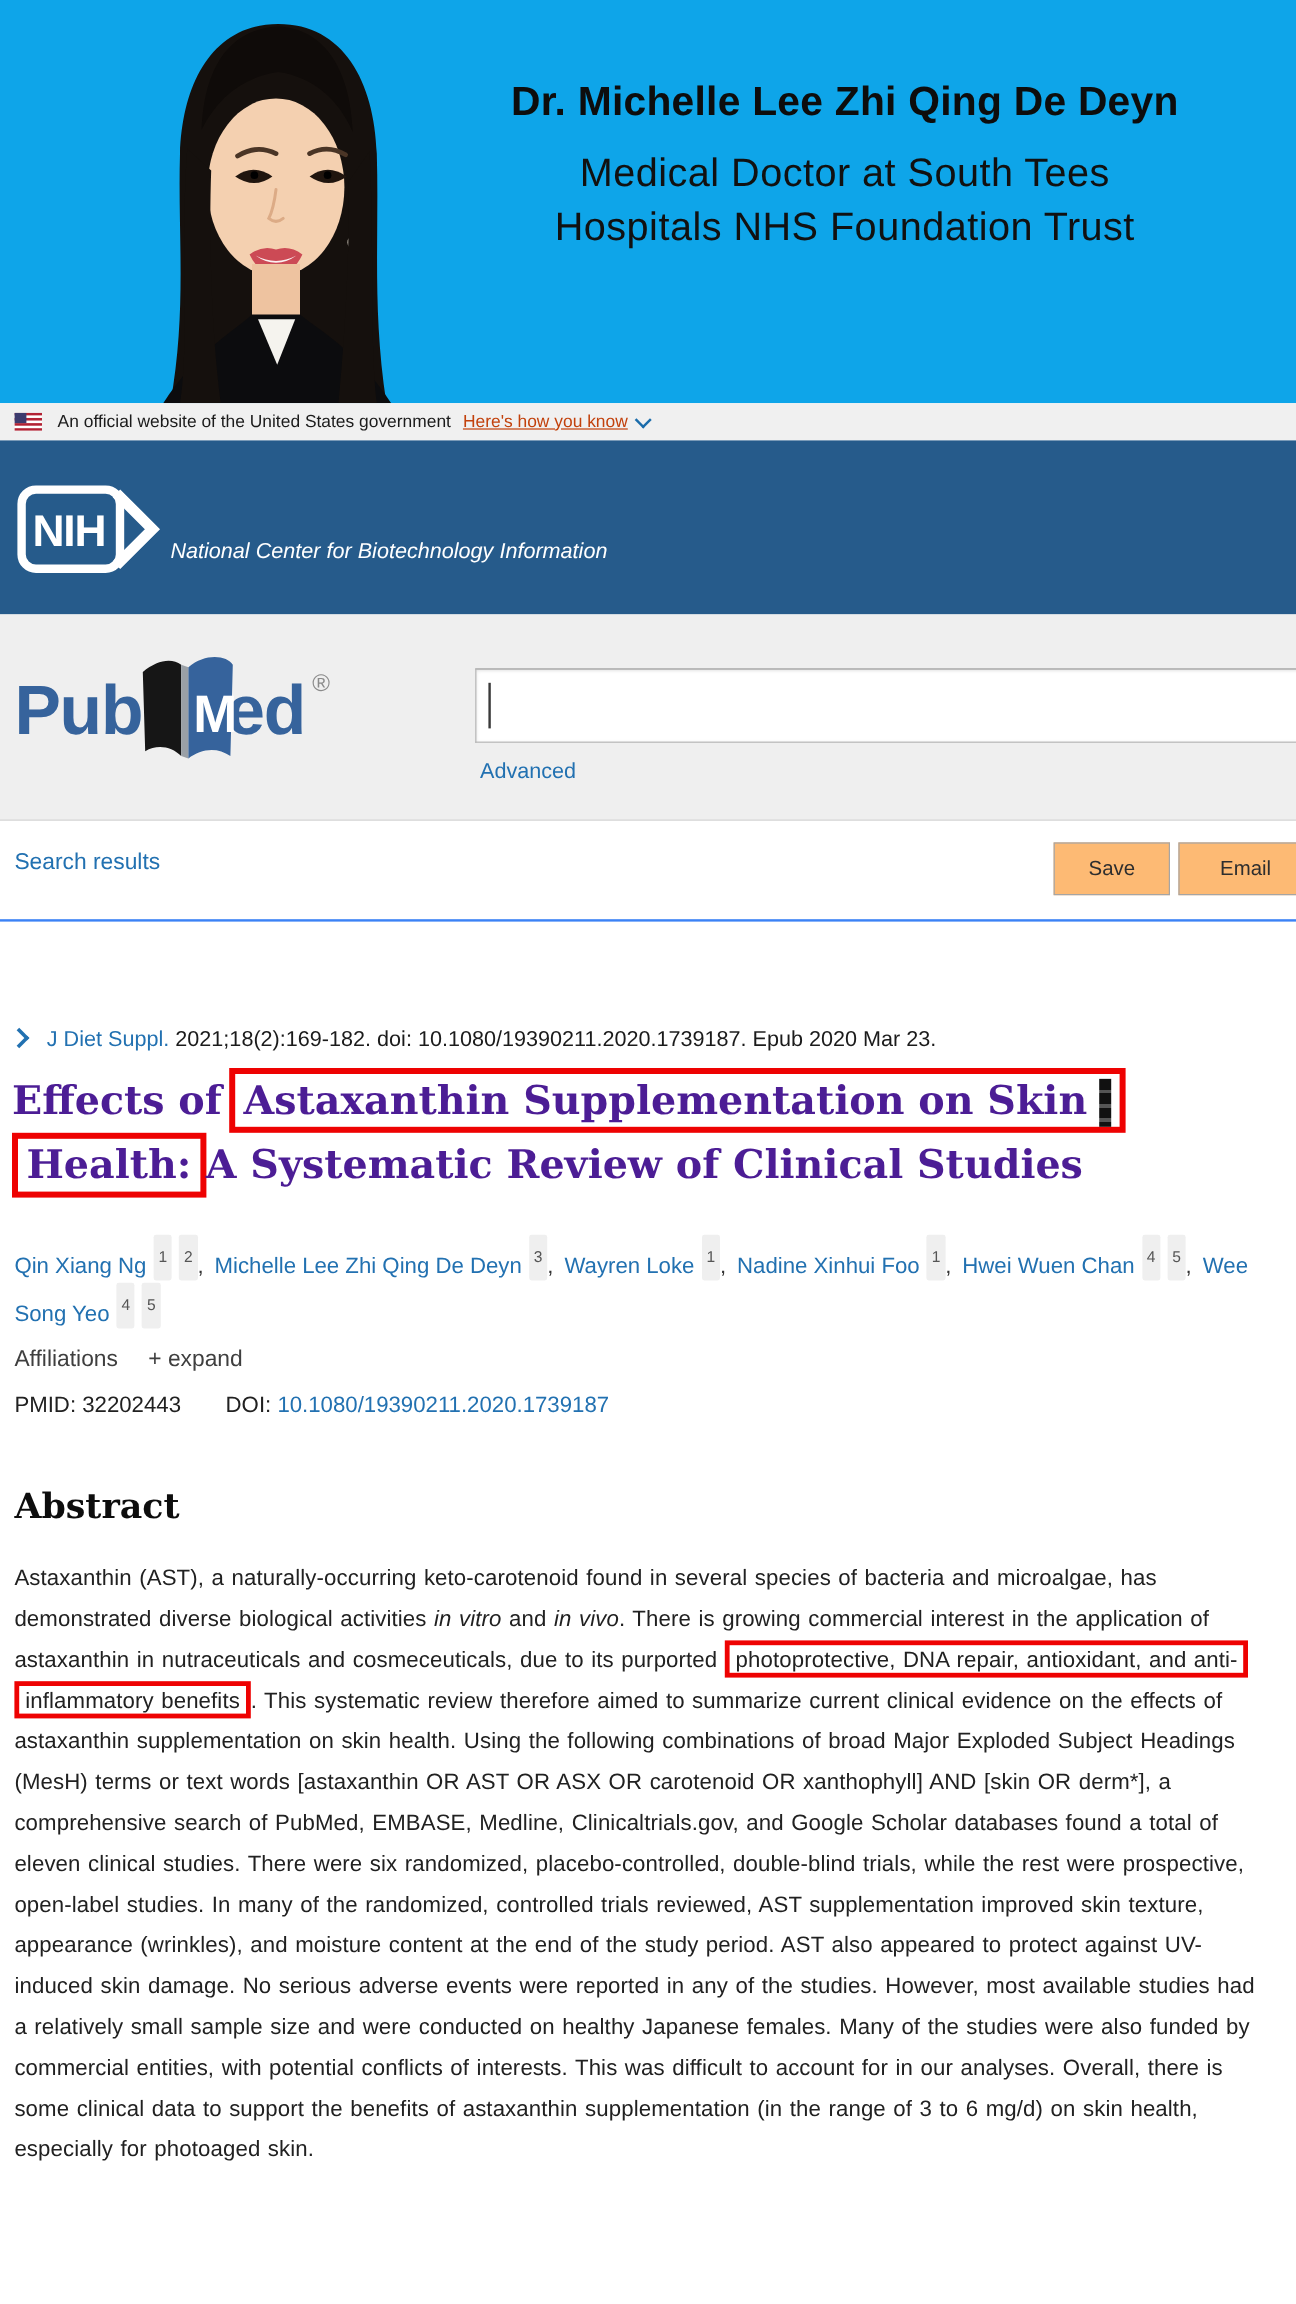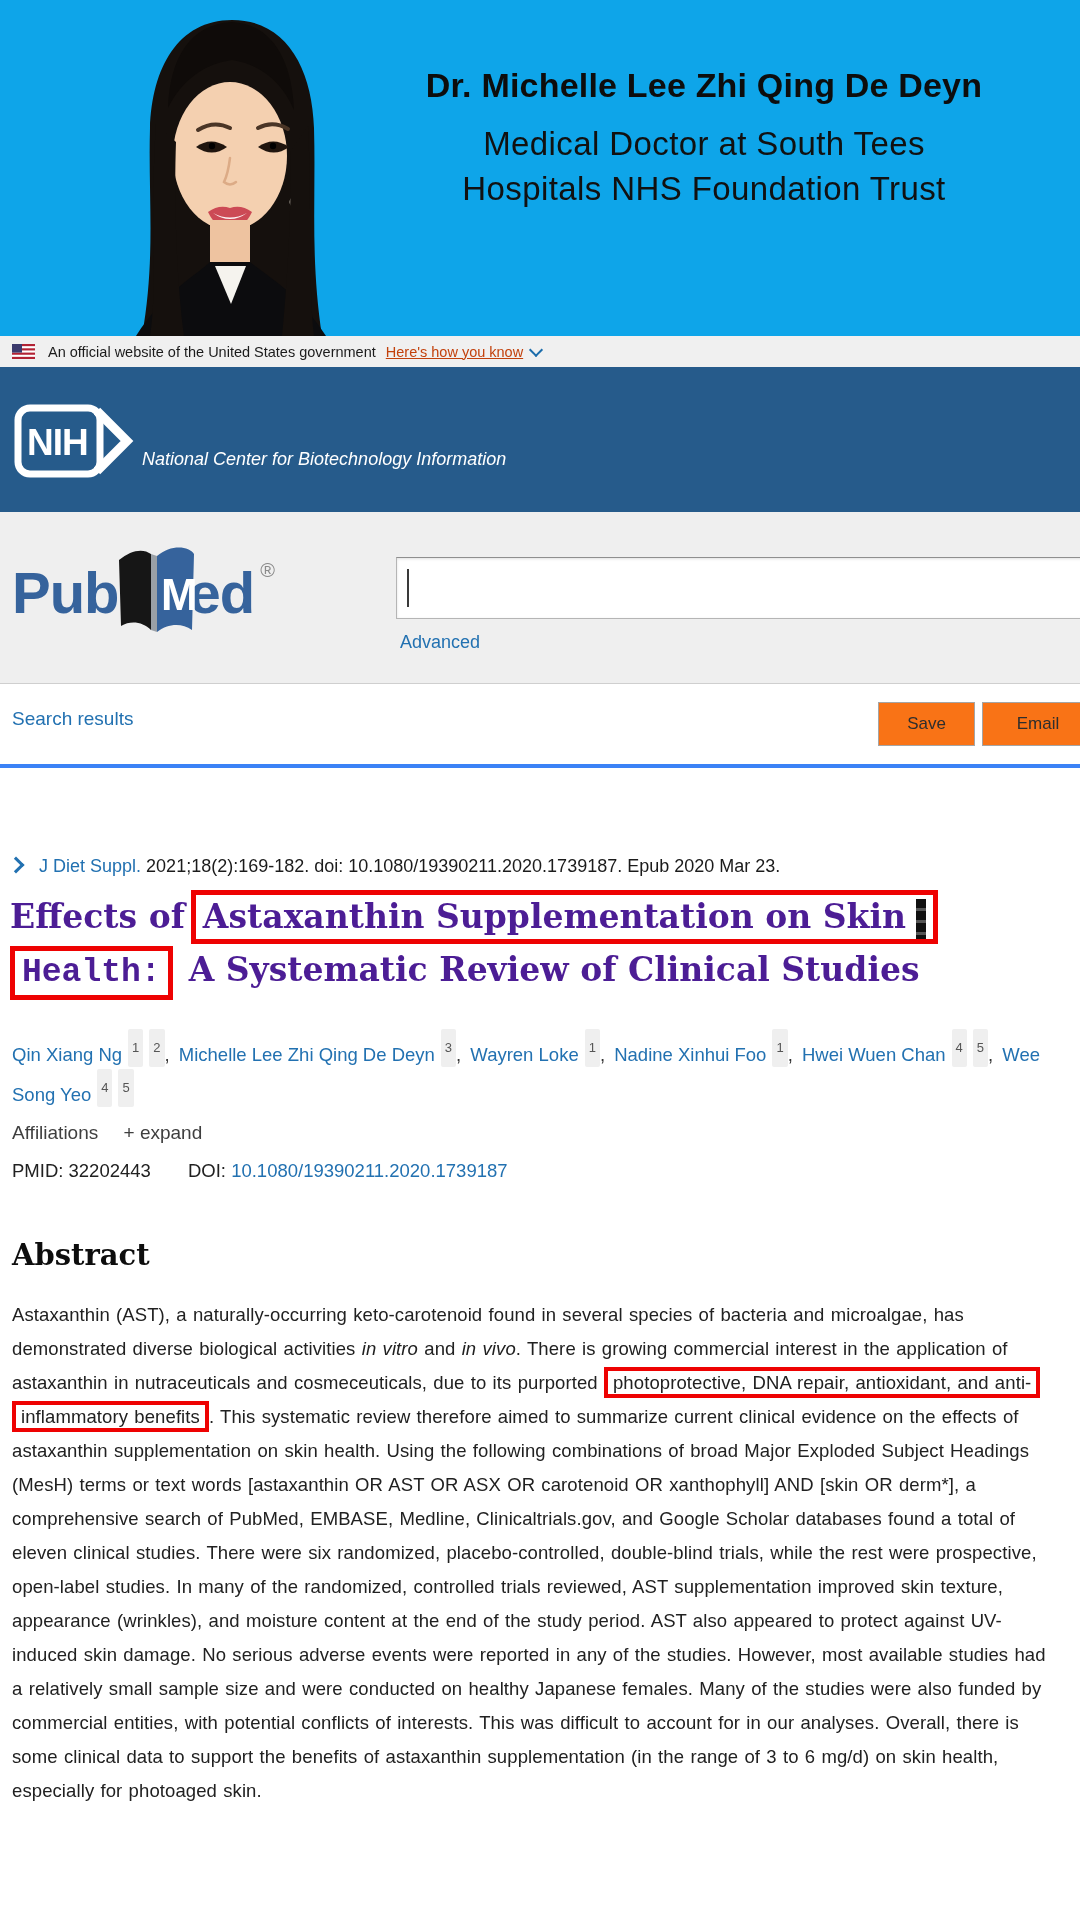--- a/index.html
+++ b/index.html
@@ -32,37 +32,37 @@
   .pm-word{font-size:58px;font-weight:bold;color:#36639c;letter-spacing:-1px;}
   .pm-book{width:86px;height:104px;margin:0 -8px;position:relative;top:-2px;}
   .pm-reg{font-size:20px;color:#8a8a8a;position:relative;top:-22px;margin-left:6px;}
   .search-input{position:absolute;left:396px;top:45px;width:700px;height:62px;background:#fff;
     border:1px solid #b5b5b5;border-top-color:#8f8f8f;box-sizing:border-box;
     font-size:22px;padding:0 14px;color:#222;outline:none;box-shadow:inset 0 1px 3px rgba(0,0,0,.12);}
   .caret{position:absolute;left:407px;top:57px;width:2px;height:38px;background:#3a3a3a;}
   .advanced-link{position:absolute;left:400px;top:120px;color:#2271b1;font-size:18px;cursor:pointer;}
   
   .results-bar{position:absolute;top:684px;left:0;width:1080px;height:84px;background:#fff;
-    border-bottom:4px solid #3b82f6;box-sizing:border-box;}
+    border-bottom:2px solid #3b82f6;box-sizing:border-box;}
   .search-results-link{position:absolute;left:12px;top:24px;font-size:19px;color:#2271b1;cursor:pointer;}
-  .pill-button{position:absolute;top:18px;height:44px;border:1px solid #a5a5a5;background:#f97316;
+  .pill-button{position:absolute;top:18px;height:44px;border:1px solid #a5a5a5;background:#fdba74;
     font-size:17px;color:#2e2e2e;display:flex;align-items:center;justify-content:center;
     font-family:"Liberation Sans",sans-serif;cursor:pointer;box-sizing:border-box;}
   .save-button{left:878px;width:97px;}
   .email-button{left:982px;width:112px;}
   
   .citation-row{position:absolute;top:856px;left:10px;font-size:18px;color:#1b1b1b;white-space:nowrap;}
   .chev-right{display:inline-block;width:9px;height:9px;border-right:3px solid #2271b1;
     border-top:3px solid #2271b1;transform:rotate(45deg);margin-right:12px;margin-bottom:1px;}
   .journal-link{color:#2271b1;cursor:pointer;}
   .article-title{position:absolute;top:890px;left:10px;width:1064px;
     font-family:"DejaVu Serif","Liberation Serif",serif;font-size:33px;font-weight:bold;color:#4c1d95;}
   .title-line{line-height:52px;white-space:nowrap;}
   .red-box{display:inline-block;border:5px solid #ee0202;padding:0 7px;margin:0 0 0 6px;line-height:44px;}
-  .red-box.second{margin-left:0;margin-right:16px;font-family:Liberation Mono, monospace;}
+  .red-box.second{margin-left:0;margin-right:0;}
   .artifact-bar{display:inline-block;width:10px;height:40px;background:#111;margin-left:10px;
     vertical-align:middle;background:repeating-linear-gradient(#111 0 9px,#555 9px 12px);}
   .authors-block{position:absolute;top:1036px;left:12px;width:1058px;font-size:18.5px;
     line-height:38px;color:#333;}
   .author-link{color:#2271b1;cursor:pointer;}
   .sup-badge{display:inline-block;font-size:13px;color:#555;background:#efefef;
     padding:0 4px;margin-left:6px;position:relative;top:-9px;border-radius:2px;}
   .author-sep{color:#333;margin-right:4px;}
   .affiliations-row{position:absolute;top:1122px;left:12px;font-size:19px;color:#3f3f3f;}
   .expand-button{margin-left:20px;color:#3f3f3f;cursor:pointer;}

